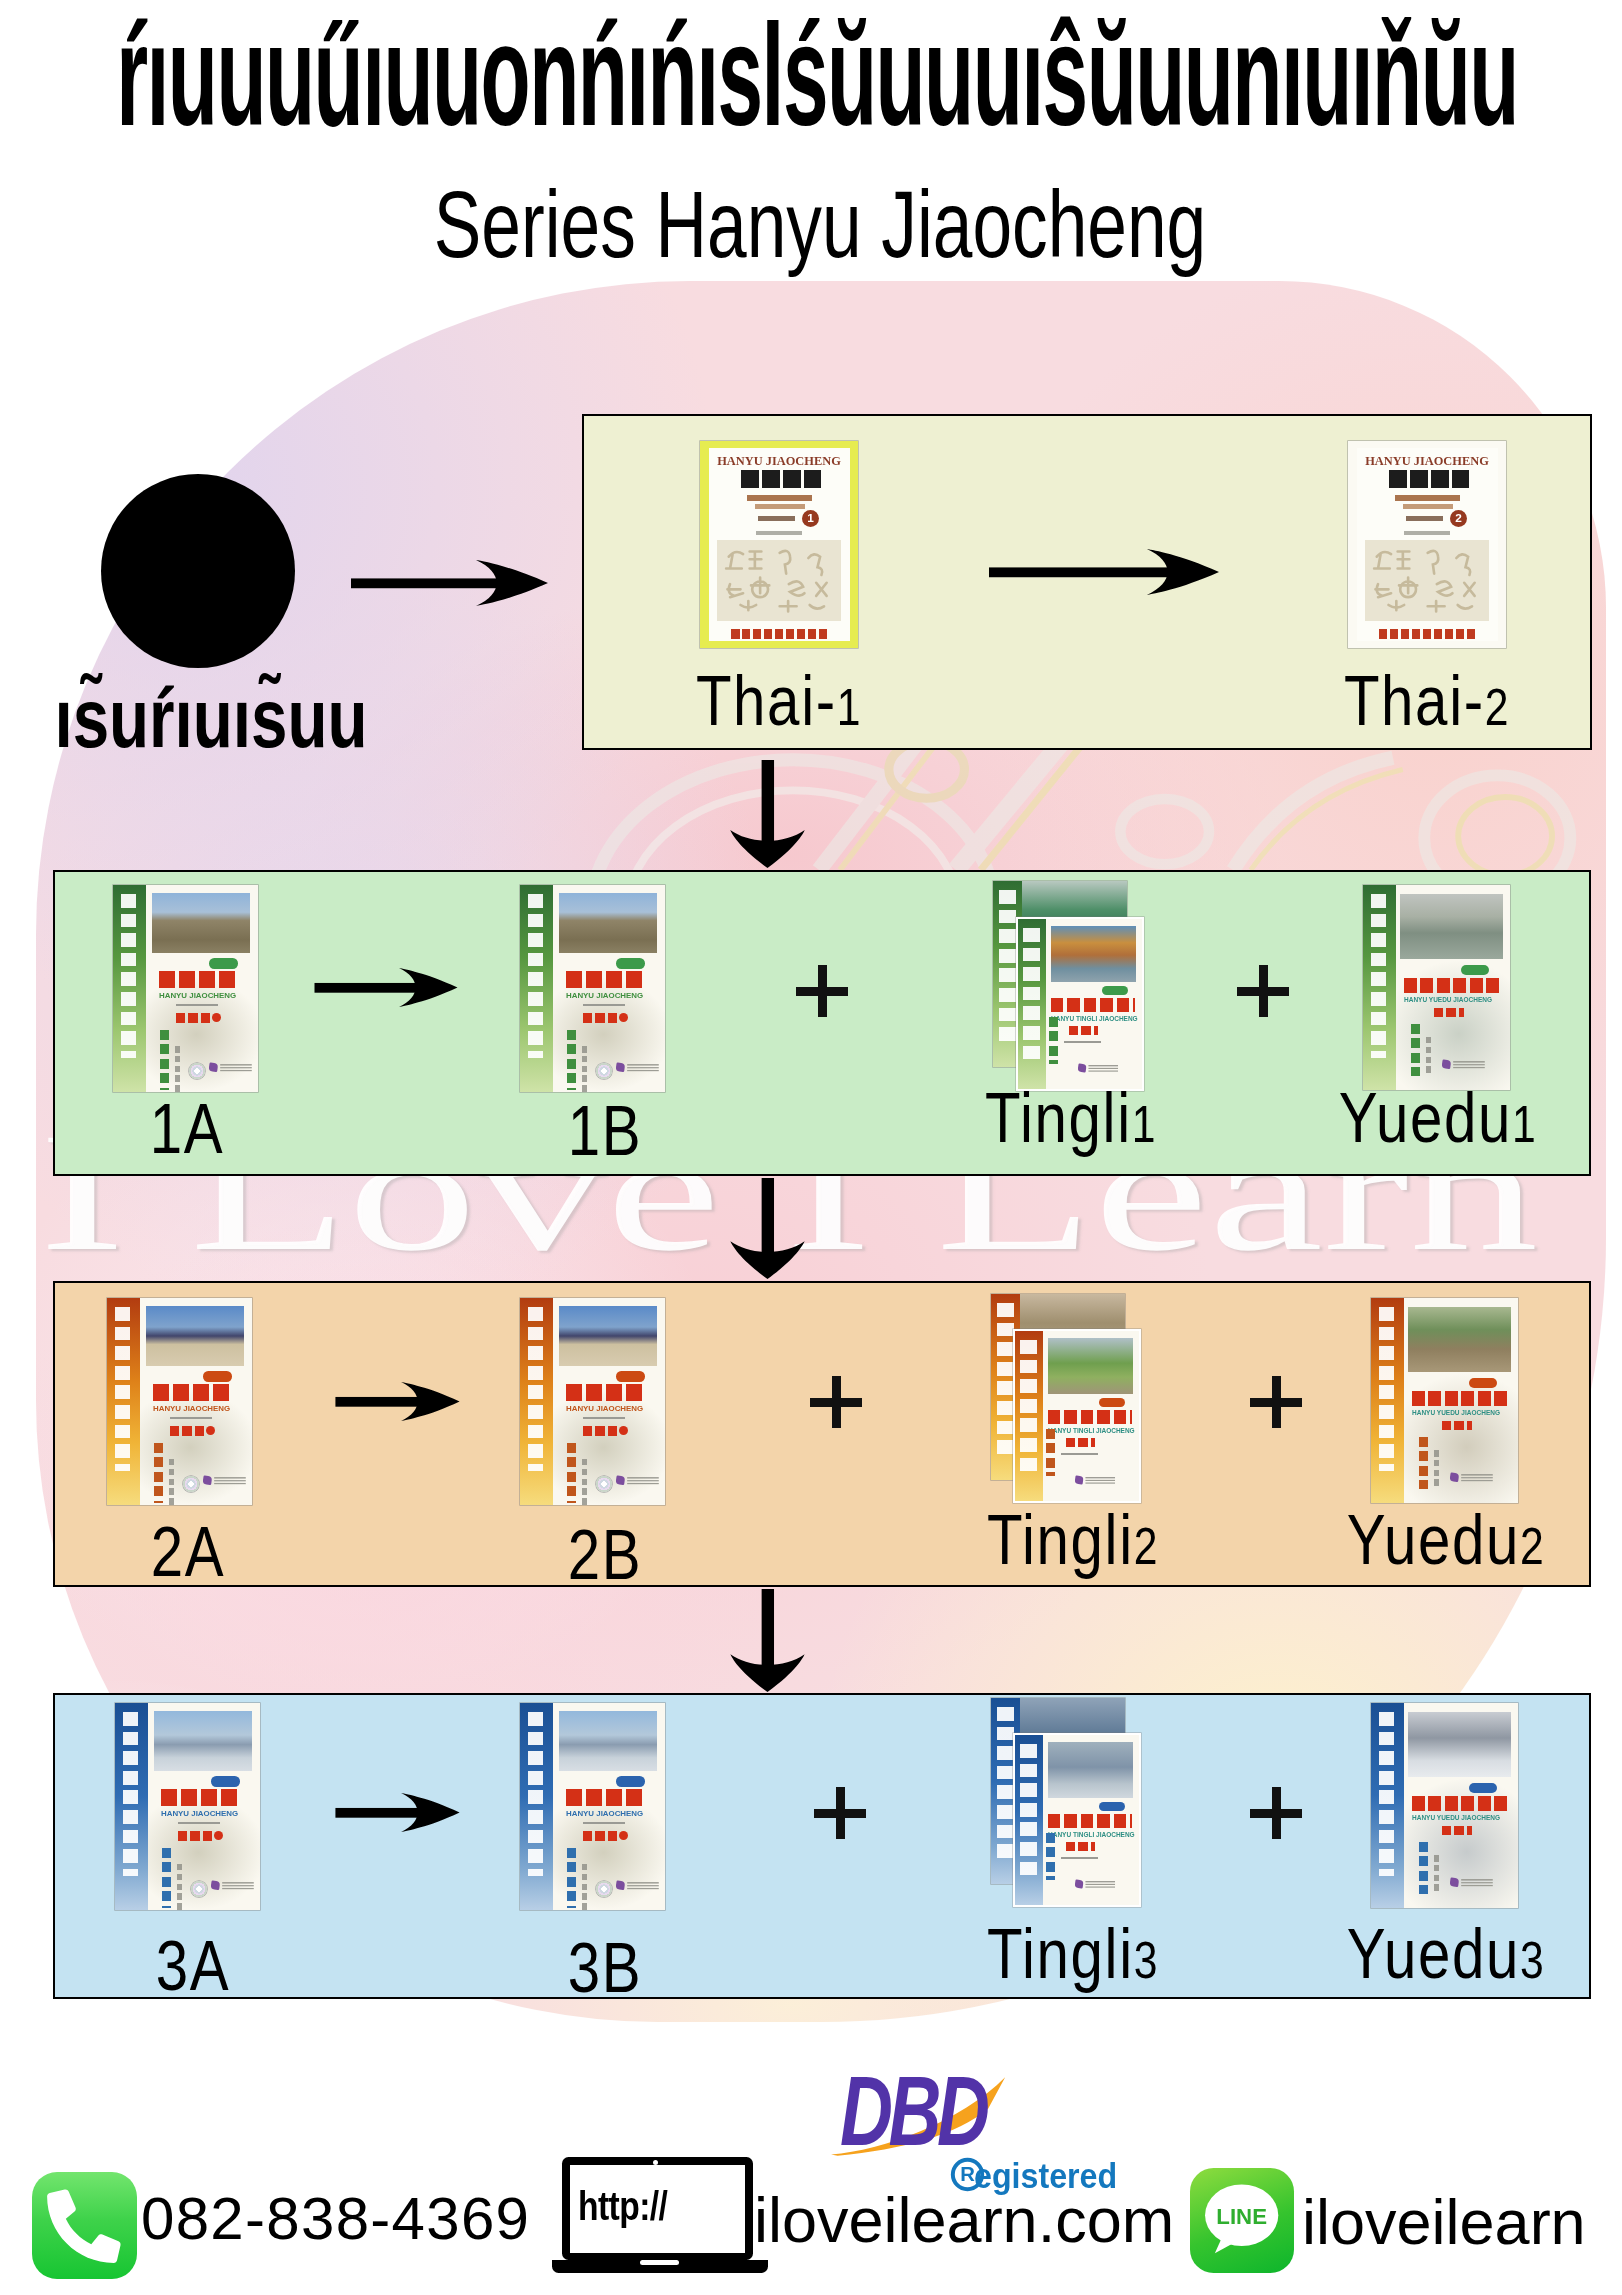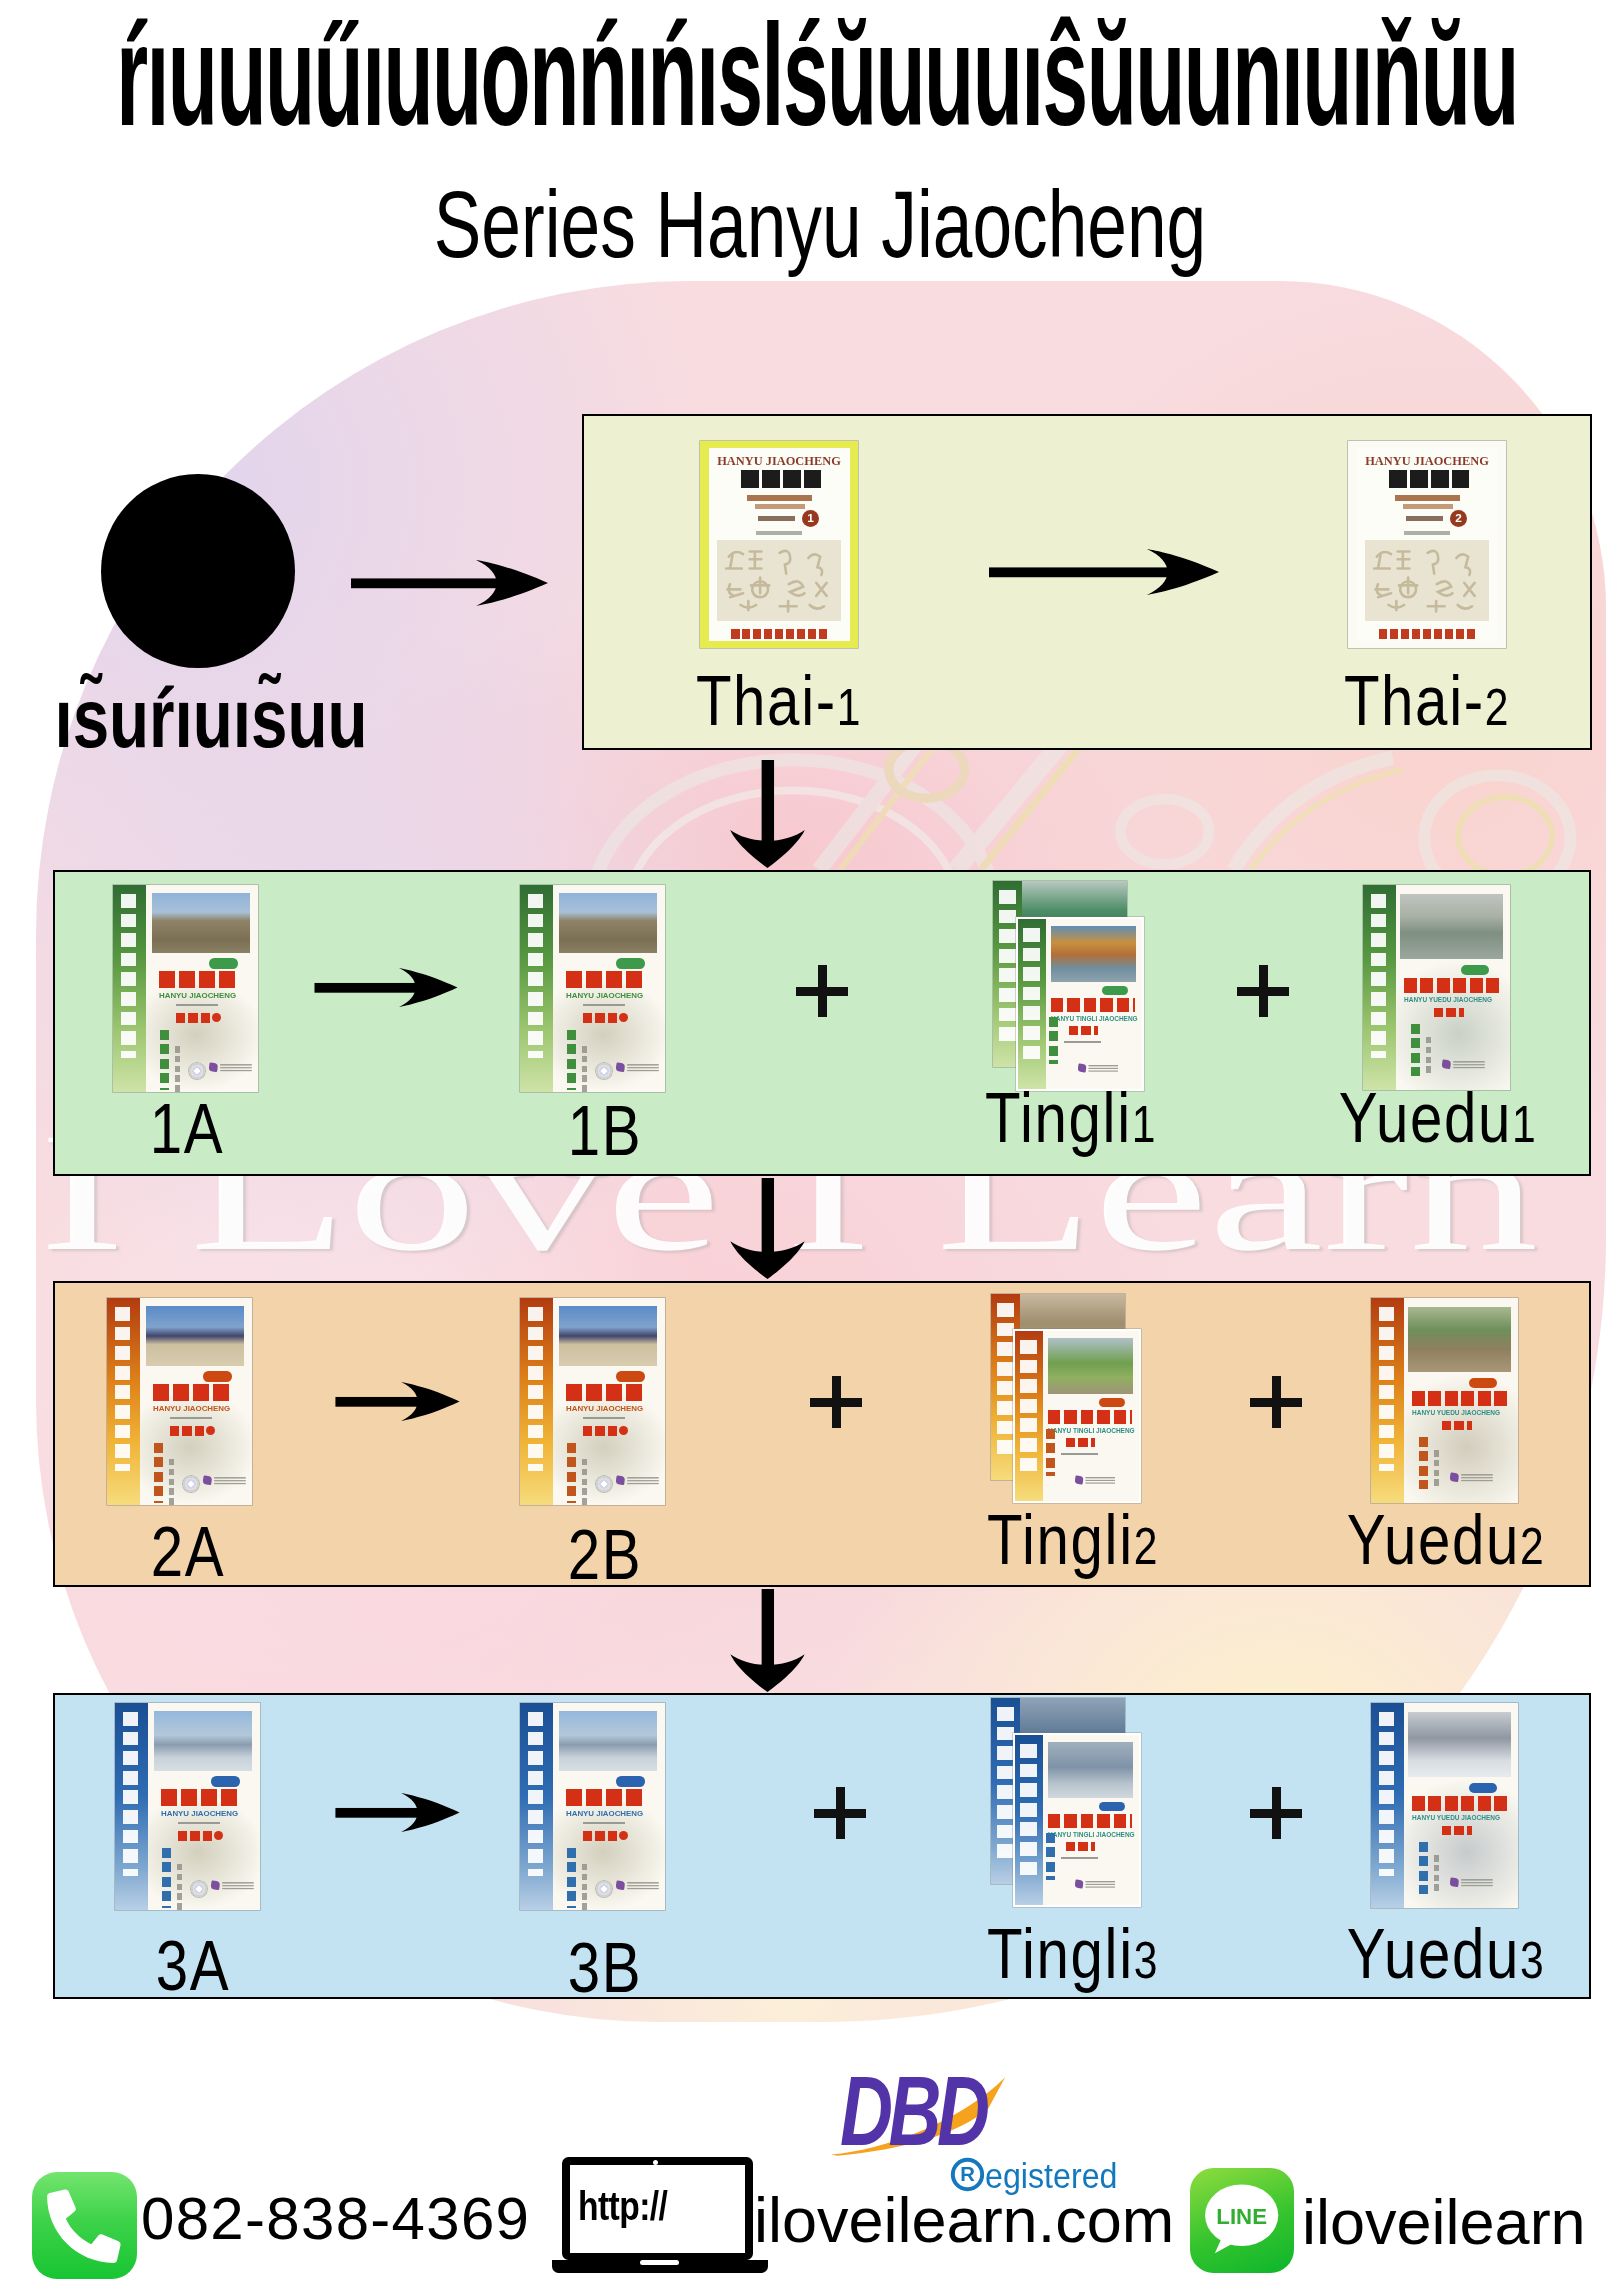--- a/index.html
+++ b/index.html
@@ -435,21 +435,21 @@
 <svg style="position:absolute;left:-9.2px;top:-1.3px" width="203" height="89" viewBox="0 0 310 136">
 <path d="M0,126 C80,120 198,76 266,8 L240,56 C192,96 110,118 10,128 Z" fill="#f6a21d"></path>
 </svg>
 <div style="position:absolute;left:0;top:0;font-weight:bold;font-style:italic;font-size:99px;line-height:75px;letter-spacing:-5.9px;color:#5233a8;transform:scaleX(0.74);transform-origin:0 0">DBD</div>
 </div>
 <div class="abs" style="left:950px;top:2157px;width:196px;height:39px;color:#1478be">
 <svg width="35" height="35" viewBox="0 0 62 62" style="position:absolute;left:0;top:0">
 <circle cx="31" cy="31" r="26" fill="none" stroke="#1478be" stroke-width="7"></circle>
 <text x="31" y="43" font-family="Liberation Sans" font-size="36" font-weight="bold" fill="#1478be" text-anchor="middle">R</text>
 </svg>
-<div style="position:absolute;left:35px;top:-1.3px;font-weight:normal;font-size:35px"><span style="display:inline-block;transform:scaleX(0.92);transform-origin:0 0">egistered</span></div>
+<div style="position:absolute;left:24px;top:-1.3px;font-weight:bold;font-size:35px"><span style="display:inline-block;transform:scaleX(0.92);transform-origin:0 0">egistered</span></div>
   </div>
 <div class="abs" style="left:32px;top:2172px;width:105px;height:107px;border-radius:25px;background:linear-gradient(180deg,#73e56e 0%,#3ed24a 45%,#17c532 100%)">
 <svg width="105" height="107" viewBox="0 0 512 512">
       <path transform="translate(432,80) scale(-0.7,0.7)" d="M493.4 24.6l-104-24c-11.3-2.6-22.9 3.3-27.5 13.9l-48 112c-4.2 9.8-1.4 21.3 6.9 28l60.6 49.6c-36 76.7-98.9 140.5-177.2 177.2l-49.6-60.6c-6.8-8.3-18.2-11.1-28-6.9l-112 48C3.9 366.5-2 378.1.6 389.4l24 104C27.1 504.2 36.7 512 48 512c256.1 0 464-207.5 464-464 0-11.2-7.7-20.9-18.6-23.4z" fill="#fff"></path>
     </svg>
 </div>
 <div class="abs" style="left:141px;top:2189px;font-size:60px;line-height:60px;letter-spacing:1.3px">082-838-4369</div>
 <div class="abs" style="left:552px;top:2157px;width:216px;height:116px">
 <div style="position:absolute;left:9.8px;top:0;width:191px;height:103px;background:#000;border-radius:6.5px"></div>
 <div style="position:absolute;left:17.7px;top:7.9px;width:175px;height:88px;background:#fff"></div>

